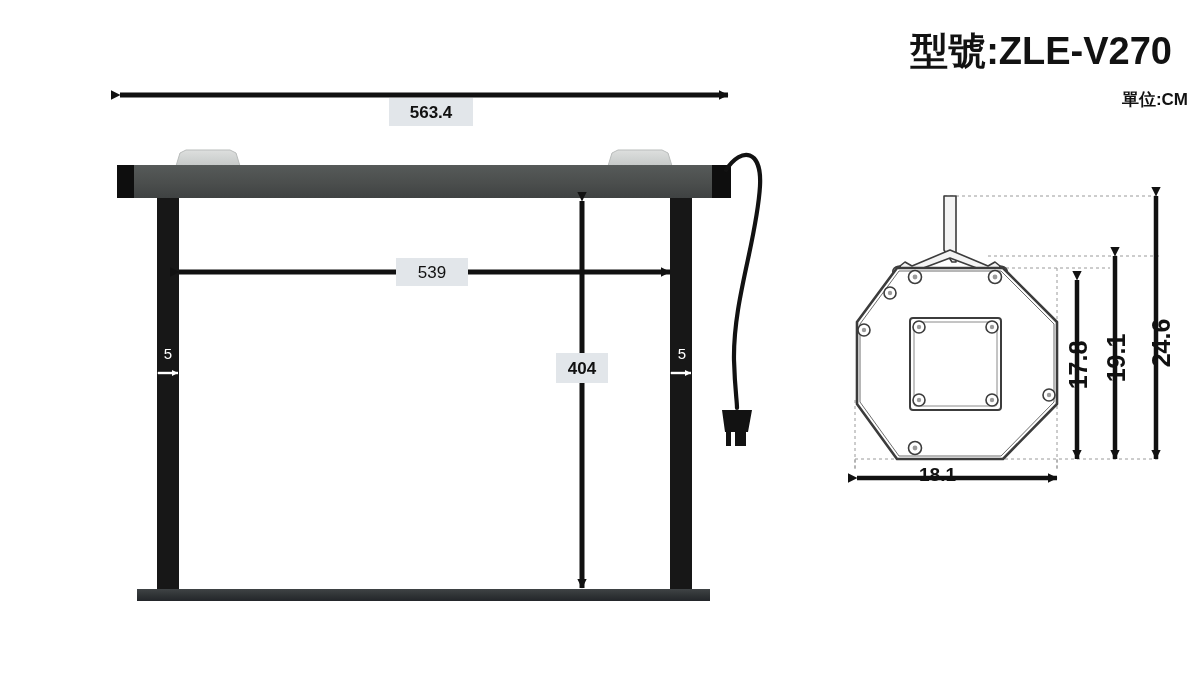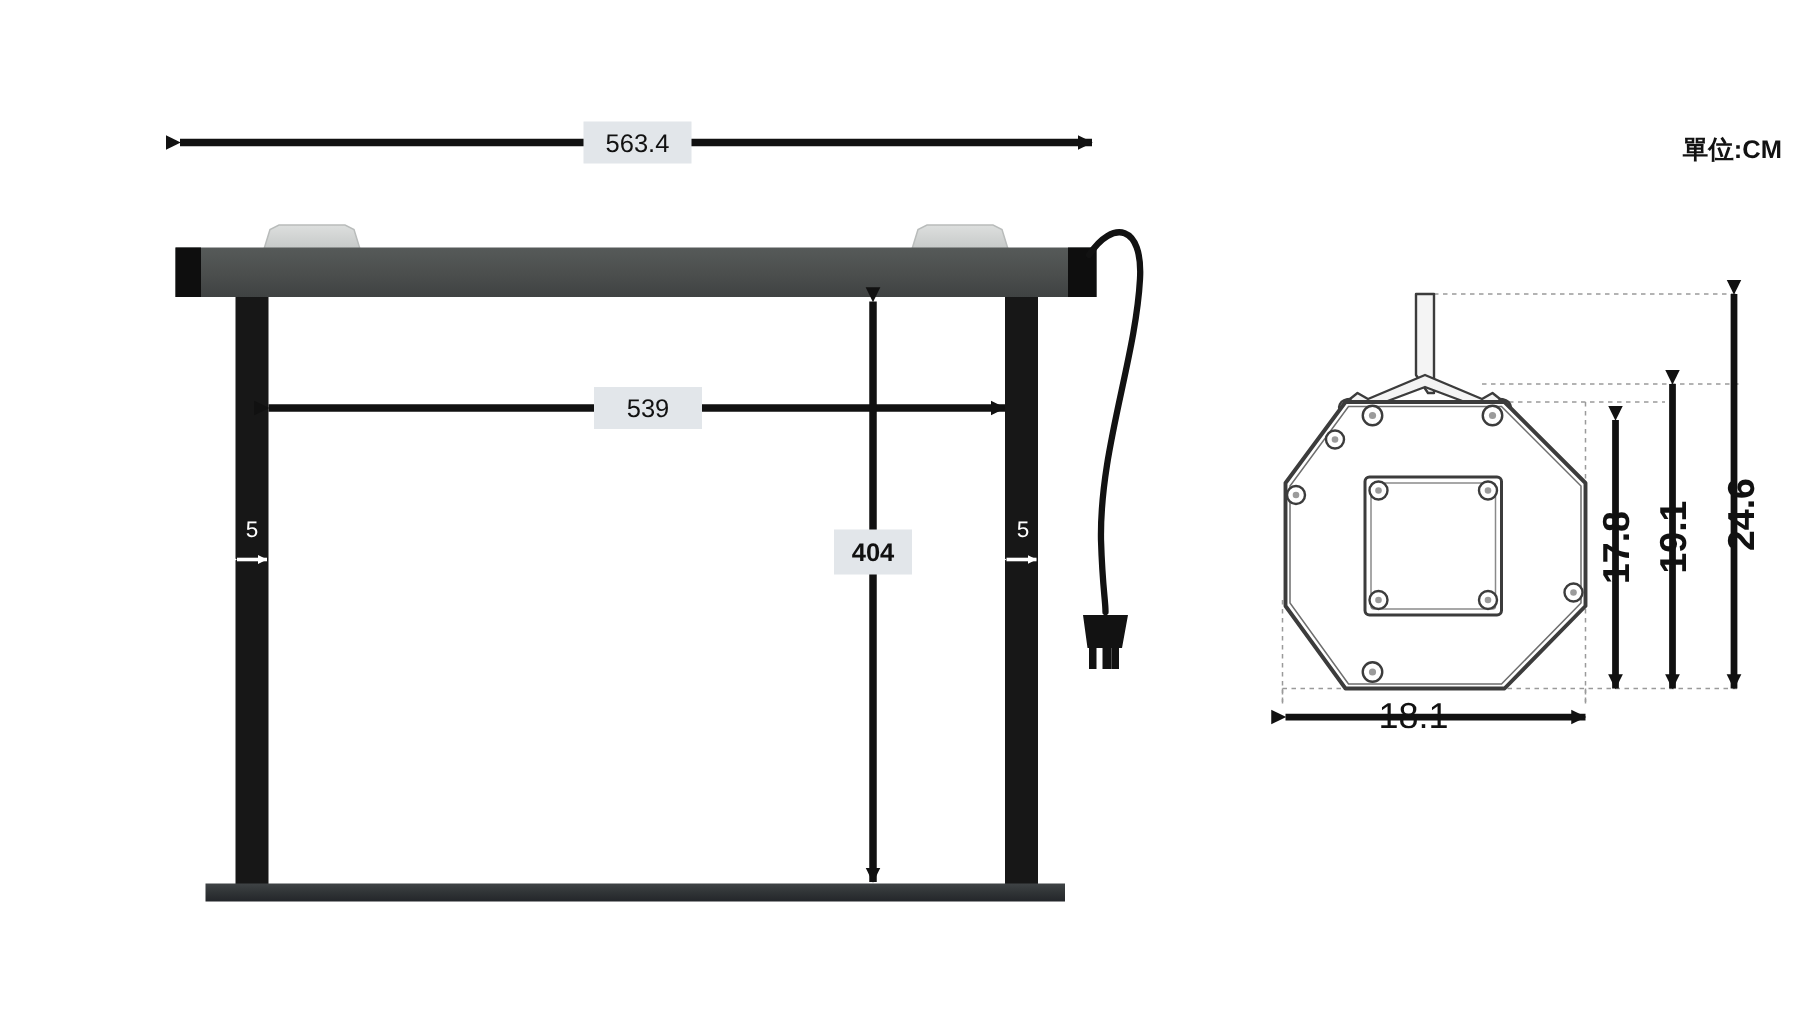--- a/index.html
+++ b/index.html
@@ -29,21 +29,21 @@
   .chip{
     position:absolute;
     background:#e2e6ea;
     color:#111111;
     font-size:17px;
     font-weight:normal;
     display:flex;align-items:center;justify-content:center;
     line-height:1;
     white-space:nowrap;
   }
-  #chip-5634{left:389px;top:81px;width:72px;height:28px;}
+  #chip-5634{left:389px;top:98px;width:84px;height:28px;font-weight:bold;}
   #chip-539{left:396px;top:258px;width:72px;height:28px;}
   #chip-404{left:556px;top:353px;width:52px;height:30px;font-weight:bold;}
 
   
   .leg-num{
     position:absolute;
     color:#ffffff;
     font-size:15px;
     font-weight:normal;
     text-align:center;
@@ -59,21 +59,21 @@
     transform:rotate(-90deg);
     transform-origin:50% 50%;
     white-space:nowrap;
     text-align:center;
   }
   #v-178{left:1047px;top:352px;width:60px;height:26px;}
   #v-191{left:1085px;top:345px;width:60px;height:26px;}
   #v-246{left:1130px;top:330px;width:60px;height:26px;}
   .htext{
     position:absolute;
-    font-size:24px;font-weight:normal;color:#111111;
+    font-size:19px;font-weight:bold;color:#111111;
     white-space:nowrap;
   }
   #h-181{left:919px;top:464px;}
 </style>
 </head>
 <body>
 
 <div class="stage">
 
   <svg class="layer" viewBox="0 0 1200 673">
@@ -203,20 +203,21 @@
       <g stroke="#111111" stroke-width="4.5">
         <line x1="1077" y1="280" x2="1077" y2="459" marker-start="url(#ah)" marker-end="url(#ah)"></line>
         <line x1="1115" y1="256" x2="1115" y2="459" marker-start="url(#ah)" marker-end="url(#ah)"></line>
         <line x1="1156" y1="196" x2="1156" y2="459" marker-start="url(#ah)" marker-end="url(#ah)"></line>
       </g>
 
       <line x1="857" y1="478" x2="1057" y2="478" stroke="#111111" stroke-width="4.5" marker-start="url(#ah)" marker-end="url(#ah)"></line>
     </g>
   </svg>
 
+  <div class="title">型號:ZLE-V270</div>
   <div class="unit">單位:CM</div>
 
   <div class="chip" id="chip-5634">563.4</div>
   <div class="chip" id="chip-539">539</div>
   <div class="chip" id="chip-404">404</div>
 
   <div class="leg-num" id="leg-num-left">5</div>
   <div class="leg-num" id="leg-num-right">5</div>
 
   <div class="vtext" id="v-178">17.8</div>

